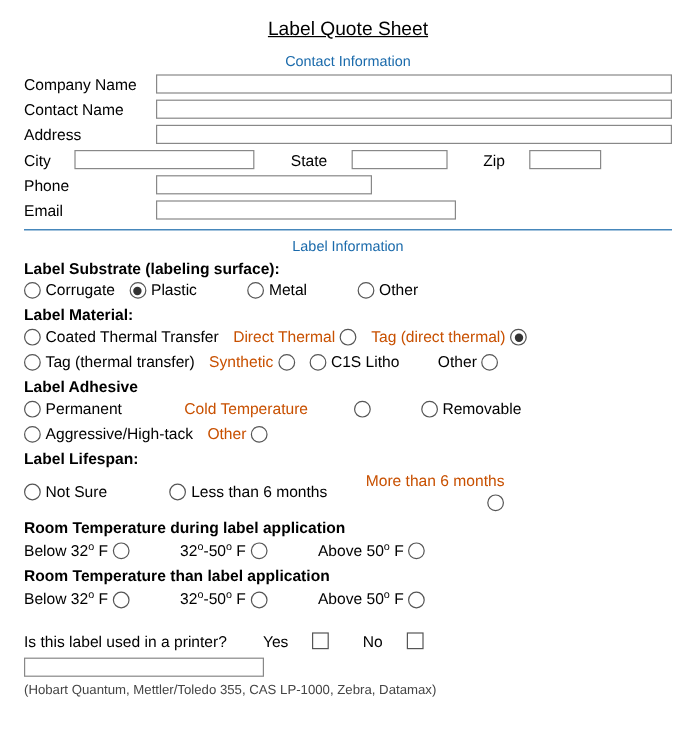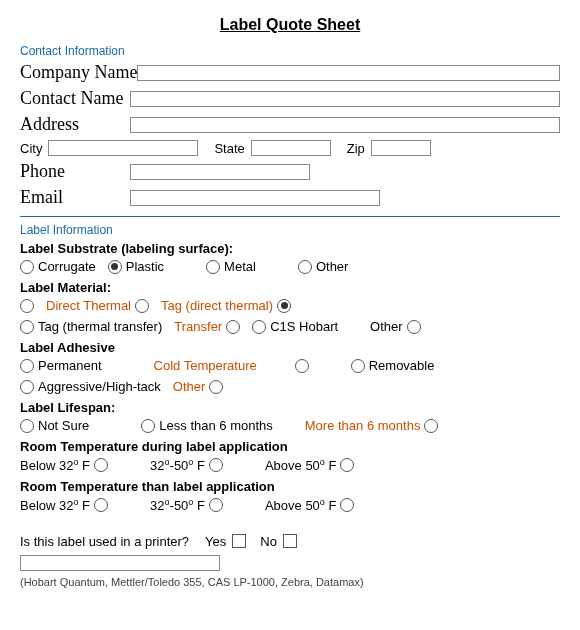--- a/index.html
+++ b/index.html
@@ -8,65 +8,65 @@
       font-size: 13px;
       background: #fff;
       color: #000;
       width: 580px;
       min-height: 630px;
       padding: 16px 20px;
     }
     h1 {
       text-align: center;
       font-size: 16px;
-      font-weight: bold;
+      font-weight: normal;
       margin-bottom: 10px;
       text-decoration: underline;
     }
     .section-title {
       color: #1a6aab;
       font-size: 12px;
       margin-bottom: 4px;
+      text-align: center;
     }
     .form-group {
       display: flex;
       align-items: center;
       margin-bottom: 5px;
     }
     .form-label {
       min-width: 110px;
-      font-size: 18px;
-      font-family: Liberation Serif, serif;
+      font-size: 13px;
     }
     .form-input {
       border: 1px solid #888;
       height: 16px;
       background: #fff;
       flex: 1;
     }
     .row-inline {
       display: flex;
       align-items: center;
       margin-bottom: 5px;
-      gap: 6px;
+      gap: 20px;
     }
     .divider {
       border-top: 1px solid #1a6aab;
       margin: 6px 0 6px 0;
     }
     .radio-group {
       display: flex;
       align-items: center;
       flex-wrap: wrap;
       gap: 12px;
       margin-bottom: 6px;
     }
     .radio-item {
       display: flex;
-      align-items: center;
+      align-items: flex-end;
       gap: 4px;
       font-size: 13px;
     }
     .radio-circle {
       width: 14px;
       height: 14px;
       border-radius: 50%;
       border: 1.5px solid #555;
       background: #fff;
       display: inline-flex;
@@ -172,42 +172,43 @@
     <div class="radio-item" style="margin-left:30px;">
       <div class="radio-circle"></div>
       <span>Other</span>
     </div>
   </div>
 
   <div class="subsection-title">Label Material:</div>
   <div class="radio-group">
     <div class="radio-item">
       <div class="radio-circle"></div>
+      <span>Coated Thermal Transfer</span>
     </div>
     <div class="radio-item">
       <span class="orange-text">Direct Thermal</span>
       <div class="radio-circle"></div>
     </div>
     <div class="radio-item">
       <span class="orange-text">Tag (direct thermal)</span>
       <div class="radio-circle checked"></div>
     </div>
   </div>
   <div class="radio-group">
     <div class="radio-item">
       <div class="radio-circle"></div>
       <span>Tag (thermal transfer)</span>
     </div>
     <div class="radio-item">
-      <span class="orange-text">Transfer</span>
-      <div class="radio-circle"></div>
-    </div>
-    <div class="radio-item">
-      <div class="radio-circle"></div>
-      <span>C1S Hobart</span>
+      <span class="orange-text">Synthetic</span>
+      <div class="radio-circle"></div>
+    </div>
+    <div class="radio-item">
+      <div class="radio-circle"></div>
+      <span>C1S Litho</span>
     </div>
     <div class="radio-item" style="margin-left:20px;">
       <span>Other</span>
       <div class="radio-circle"></div>
     </div>
   </div>
 
   <div class="subsection-title">Label Adhesive</div>
   <div class="radio-group">
     <div class="radio-item">
@@ -237,21 +238,21 @@
   <div class="subsection-title">Label Lifespan:</div>
   <div class="radio-group">
     <div class="radio-item">
       <div class="radio-circle"></div>
       <span>Not Sure</span>
     </div>
     <div class="radio-item" style="margin-left:40px;">
       <div class="radio-circle"></div>
       <span>Less than 6 months</span>
     </div>
-    <div class="radio-item" style="margin-left:20px;">
+    <div class="radio-item" style="margin-left:20px;flex-direction:column;">
       <span class="orange-text">More than 6 months</span>
       <div class="radio-circle"></div>
     </div>
   </div>
 
   <div class="subsection-title">Room Temperature during label application</div>
   <div class="radio-group">
     <div class="radio-item">
       <span>Below 32<sup>o</sup> F</span>
       <div class="radio-circle"></div>

